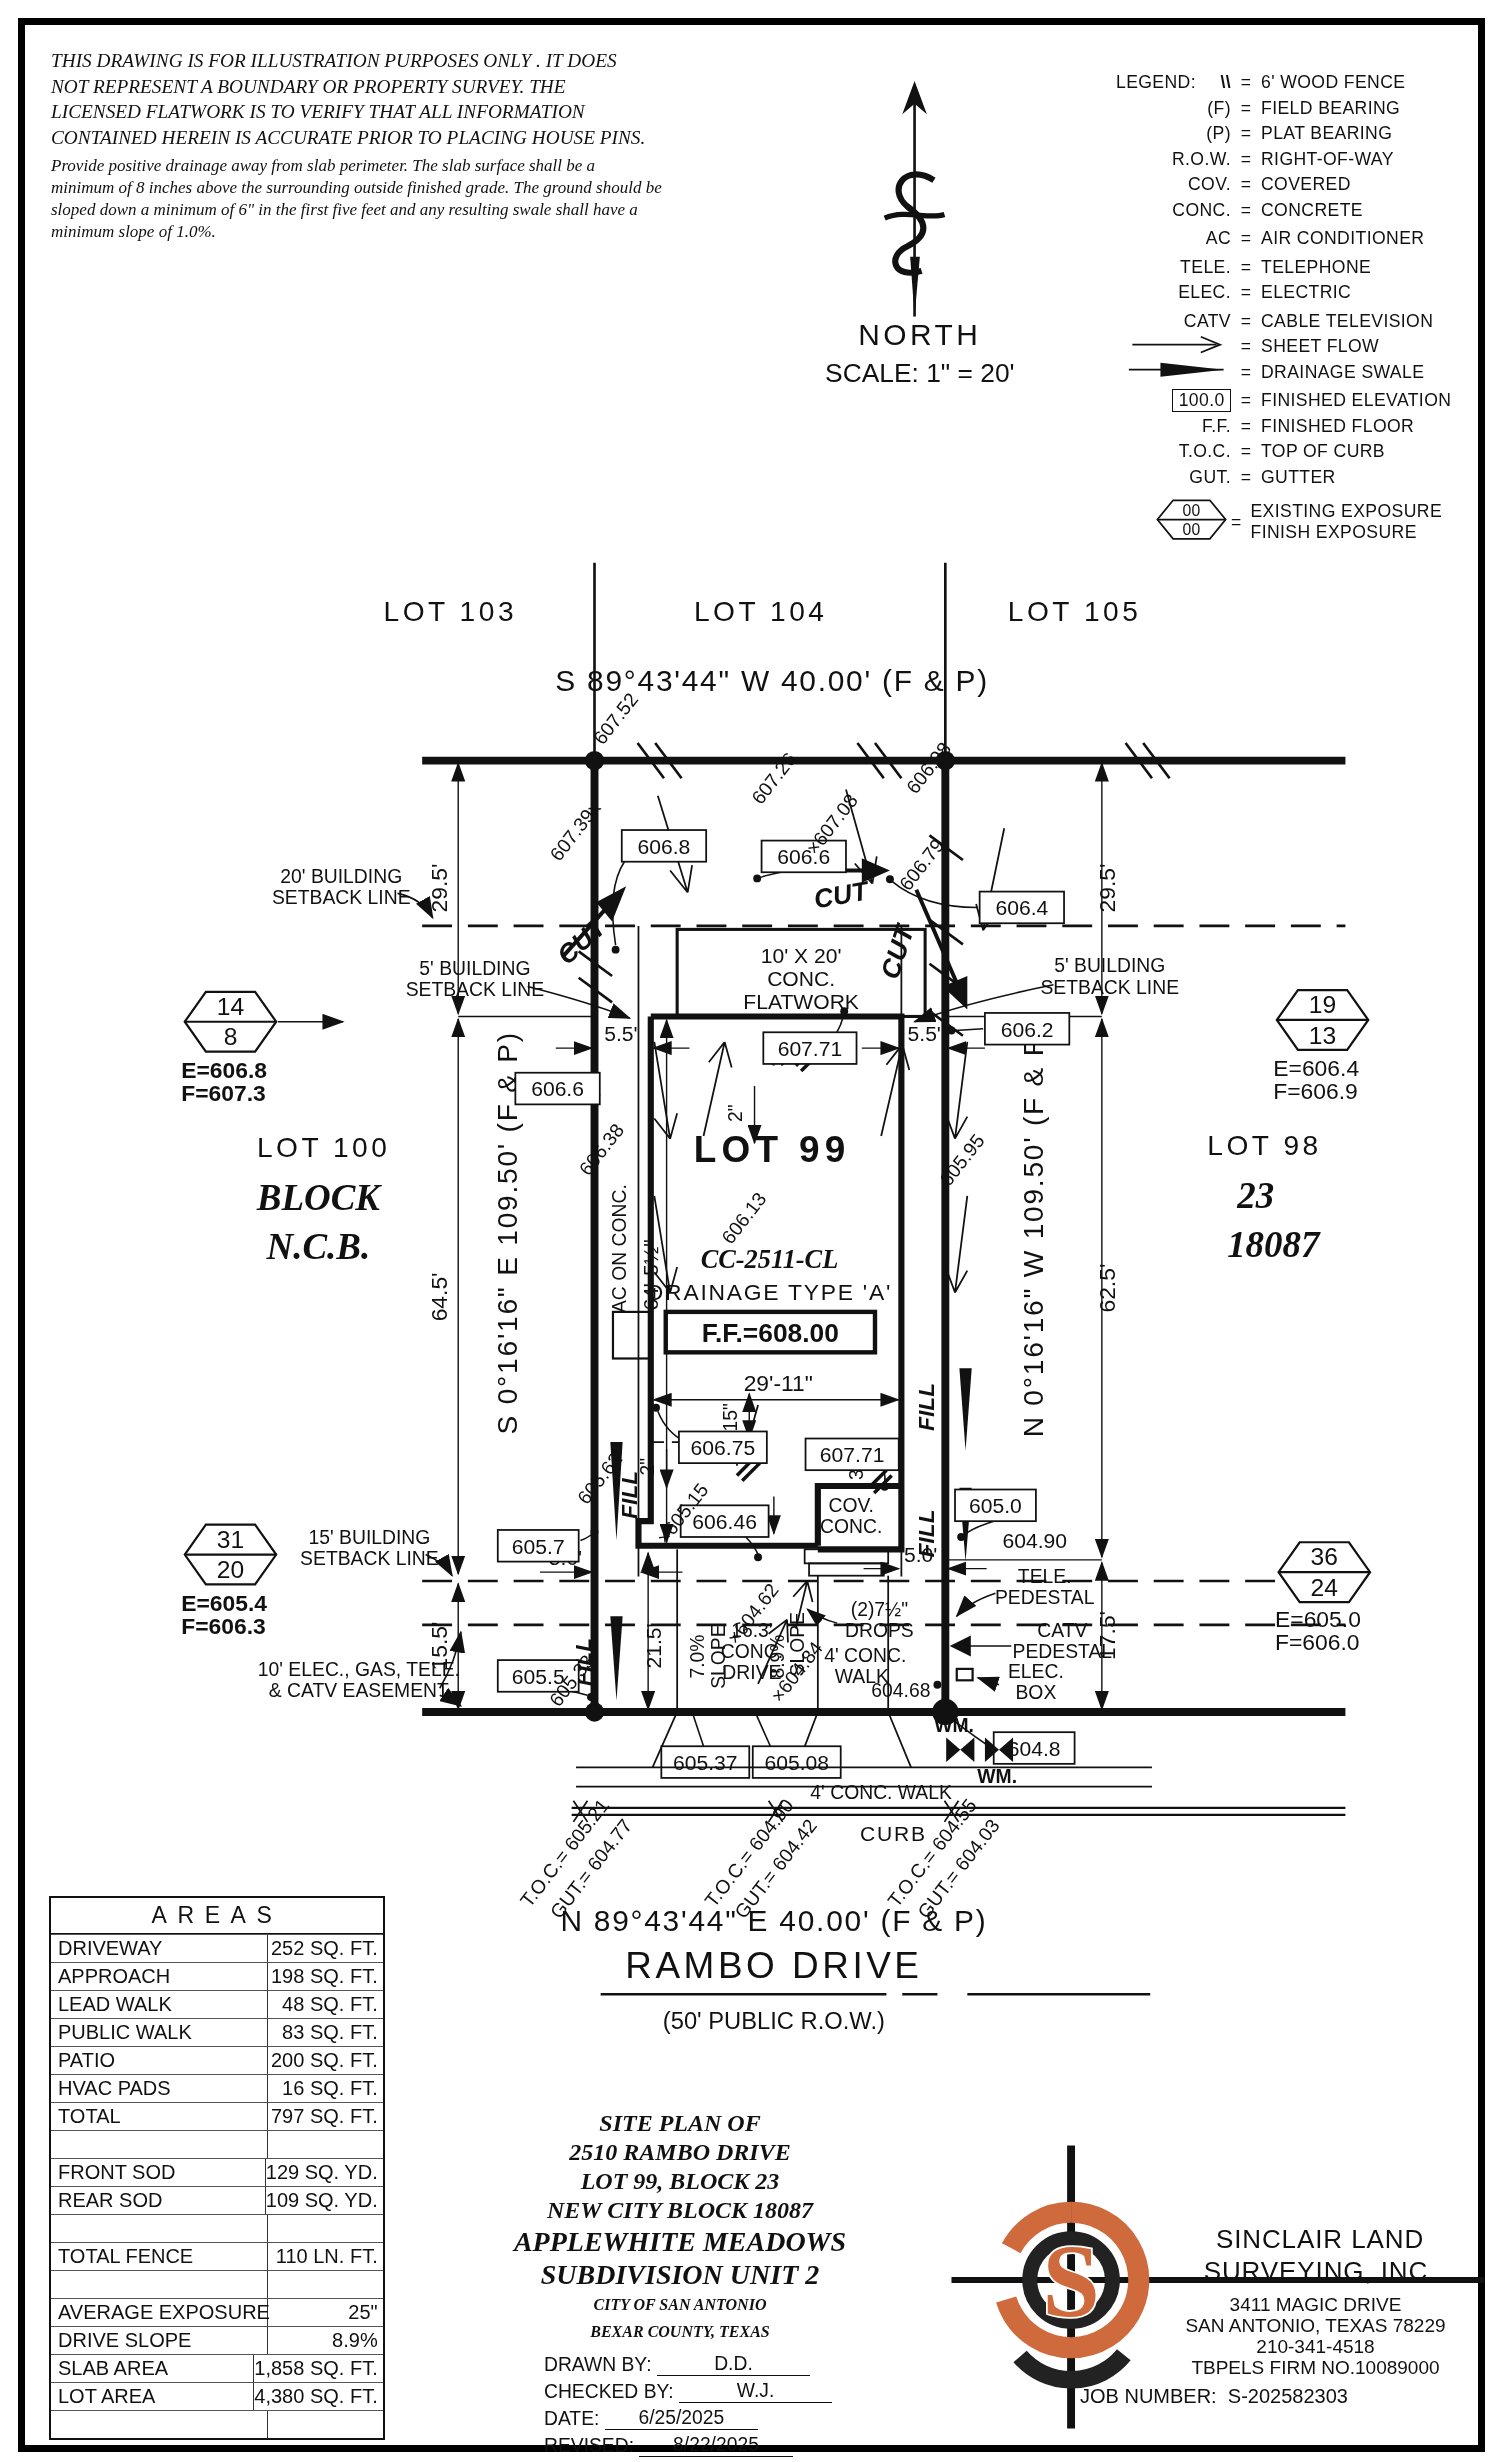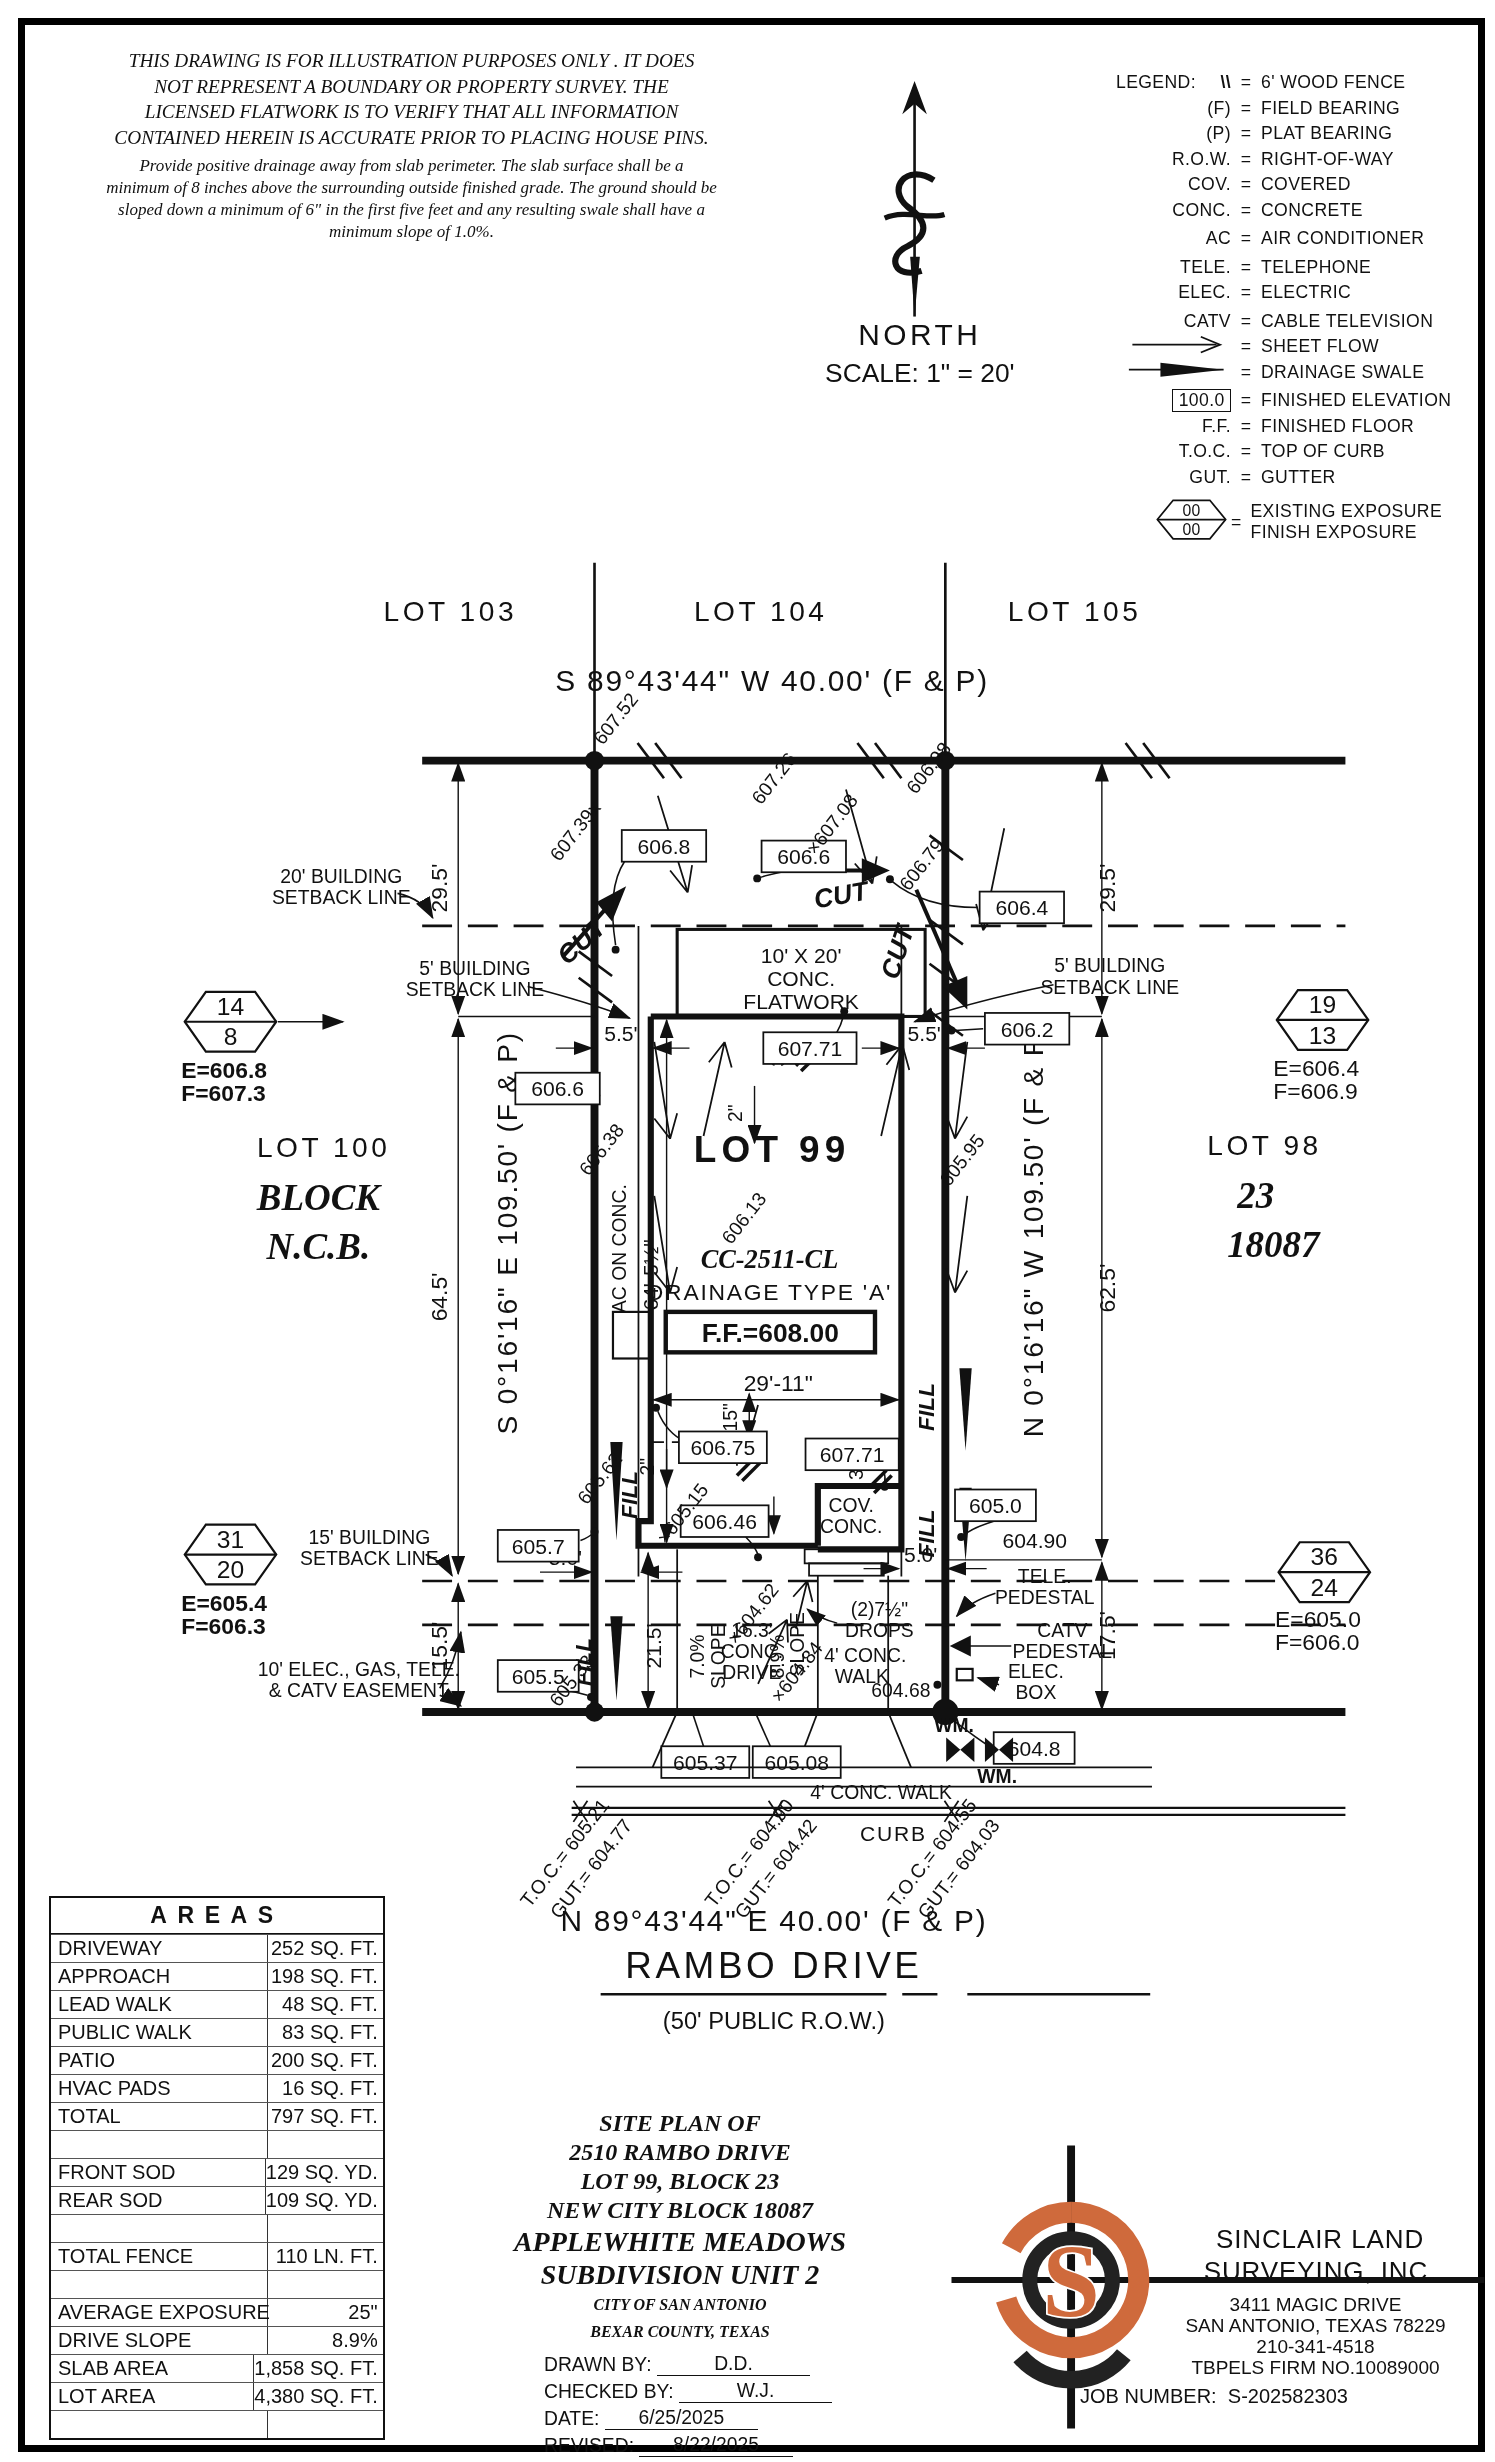--- a/index.html
+++ b/index.html
@@ -1,36 +1,36 @@
 <!DOCTYPE html>
 <html style="font-size:14px"><head>
 <meta charset="utf-8">
 <style>
   html,body{margin:0;padding:0;background:#fff;}
   #page{position:relative;width:1495px;height:2462px;background:#fff;overflow:hidden;
         font-family:"Liberation Sans",sans-serif;color:#111;}
   #border{position:absolute;left:17.6px;top:17.6px;width:1453px;height:2420px;border:7px solid #000;}
   
-  #disclaimer{position:absolute;left:51px;top:48px;width:721px;font-family:"Liberation Serif",serif;font-style:italic;text-align:center;}
+  #disclaimer{position:absolute;left:51px;top:48px;width:721px;font-family:"Liberation Serif",serif;font-style:italic;}
   #disclaimer .p1 div{font-size:19.3px;line-height:25.5px;}
   #disclaimer .p2{margin-top:5.3px;}
   #disclaimer .p2 div{font-size:17px;line-height:22px;}
   
   #legend{position:absolute;left:1101px;top:70px;width:378px;font-size:17.6px;letter-spacing:0.4px;}
   .lrow{display:flex;align-items:center;height:25.5px;}
   .lrow .sym{width:130px;text-align:right;white-space:pre;}
   .lrow .eq{width:30px;text-align:center;}
   .lrow .lab{flex:1;}
   .lrow .box{display:inline-block;border:1.8px solid #111;padding:0 5.3px;}
   .gap{margin-top:3px;}
   .exprow{display:flex;align-items:center;margin-top:5.3px;}
   .exprow .lab2{font-size:17.6px;line-height:21px;margin-left:8.8px;}
   
   #areas{position:absolute;left:49px;top:1896px;width:332px;border:2.6px solid #111;}
-  #atitle{height:35px;line-height:35px;text-align:center;font-size:23px;font-weight:bold;letter-spacing:10.6px;border-bottom:1.8px solid #111;}
+  #atitle{height:35px;line-height:35px;text-align:center;font-size:23px;font-weight:normal;letter-spacing:10.6px;border-bottom:1.8px solid #111;}
   .arow{display:flex;height:27px;line-height:27px;border-top:1.4px solid #555;font-size:20px;}
   .arow:first-of-type{border-top:none;}
   .alab{width:209px;border-right:1.8px solid #333;padding-left:7px;white-space:nowrap;}
   .aval{flex:1;text-align:right;padding-right:5.3px;white-space:nowrap;}
   
   #titleblock{position:absolute;left:482px;top:2109px;width:396px;text-align:center;
       font-family:"Liberation Serif",serif;font-style:italic;font-weight:bold;}
   #titleblock .t1{font-size:24px;line-height:29px;}
   #titleblock .t2{font-size:28px;line-height:33px;}
   #titleblock .t3{font-size:16px;line-height:27px;}

